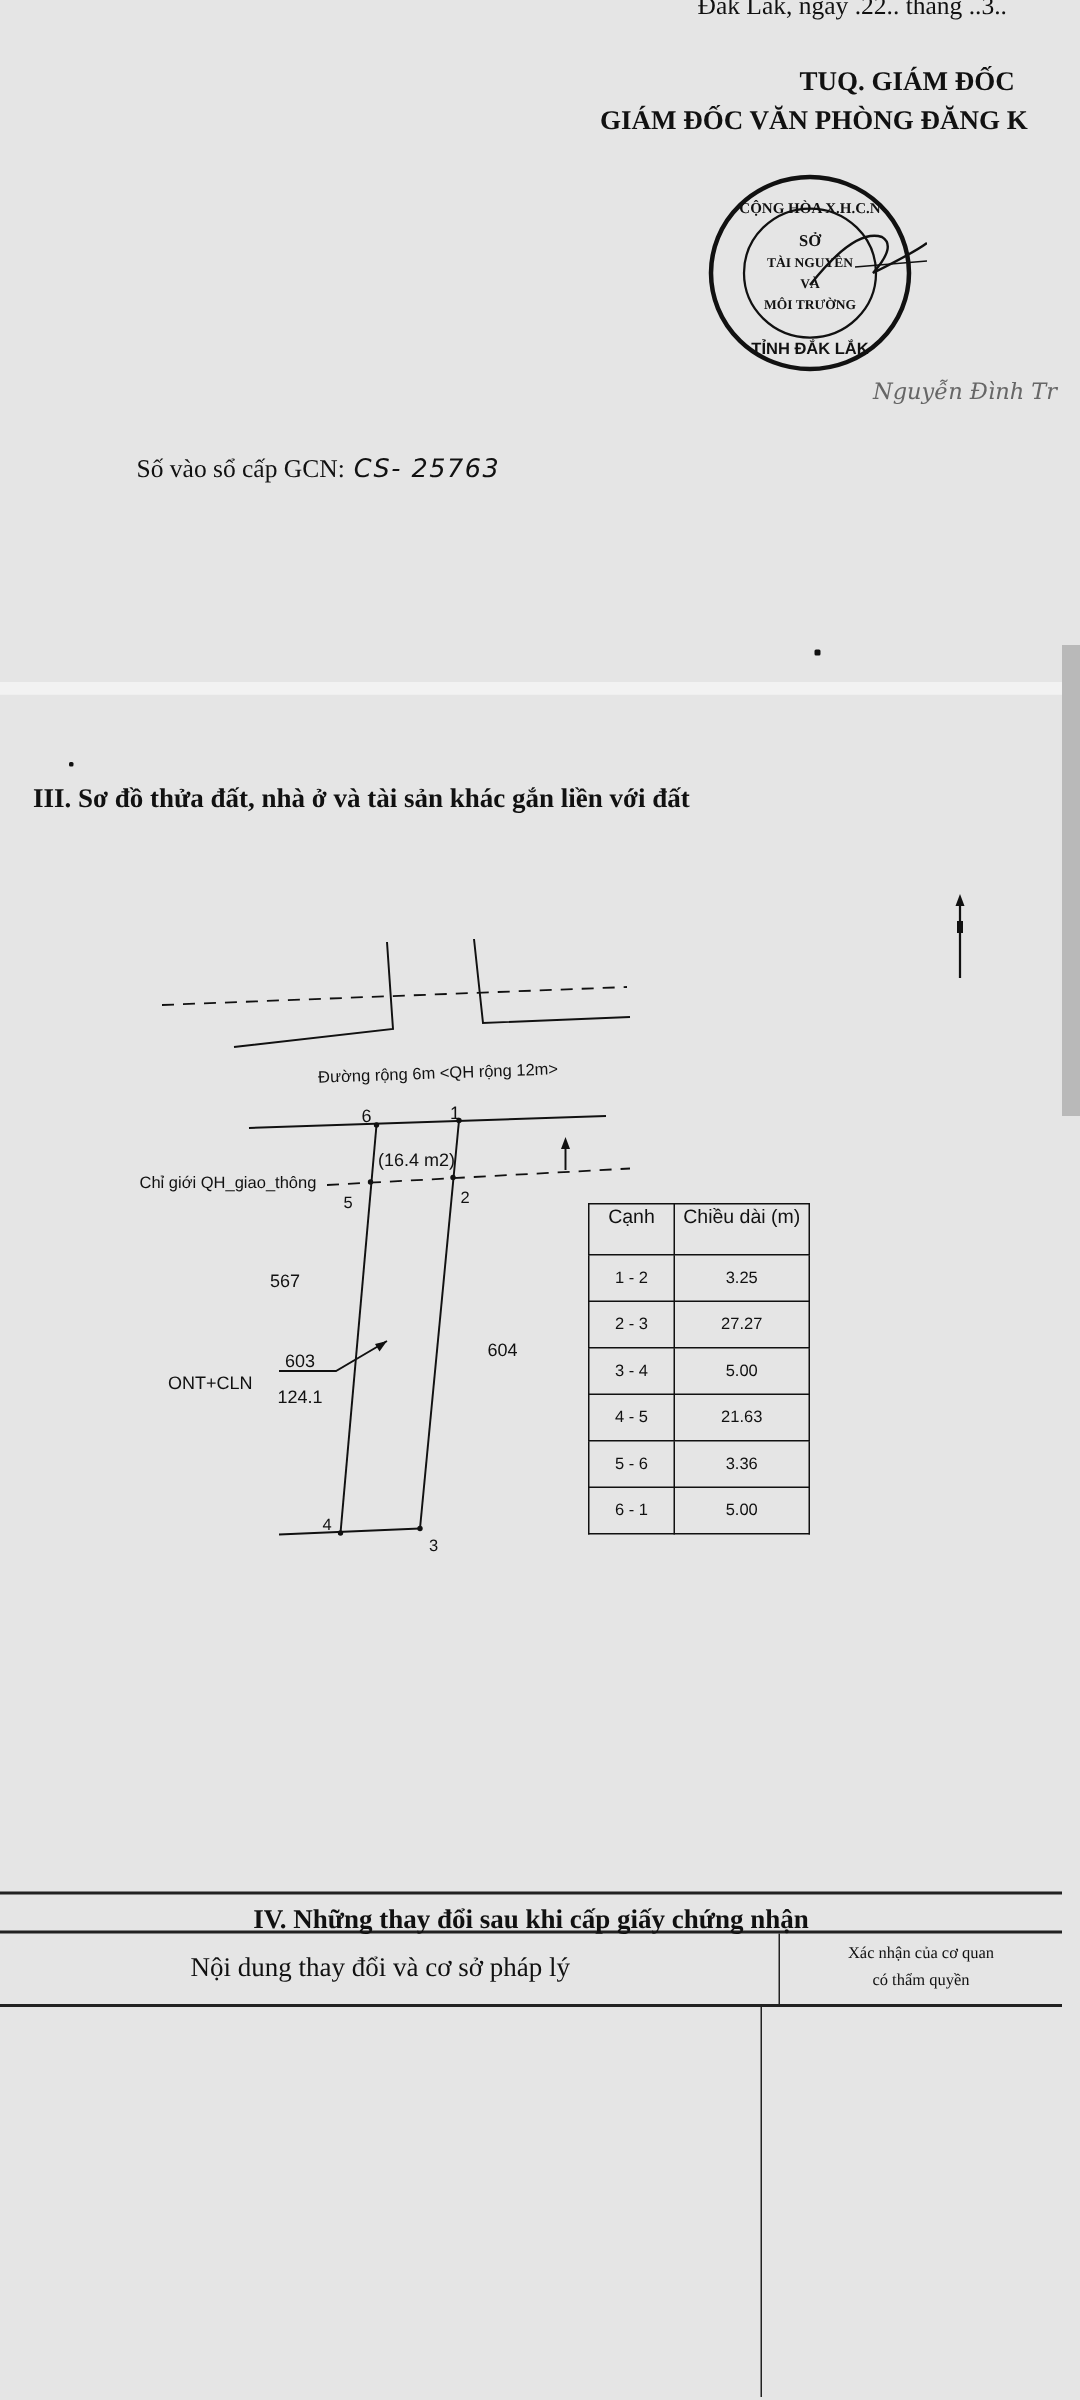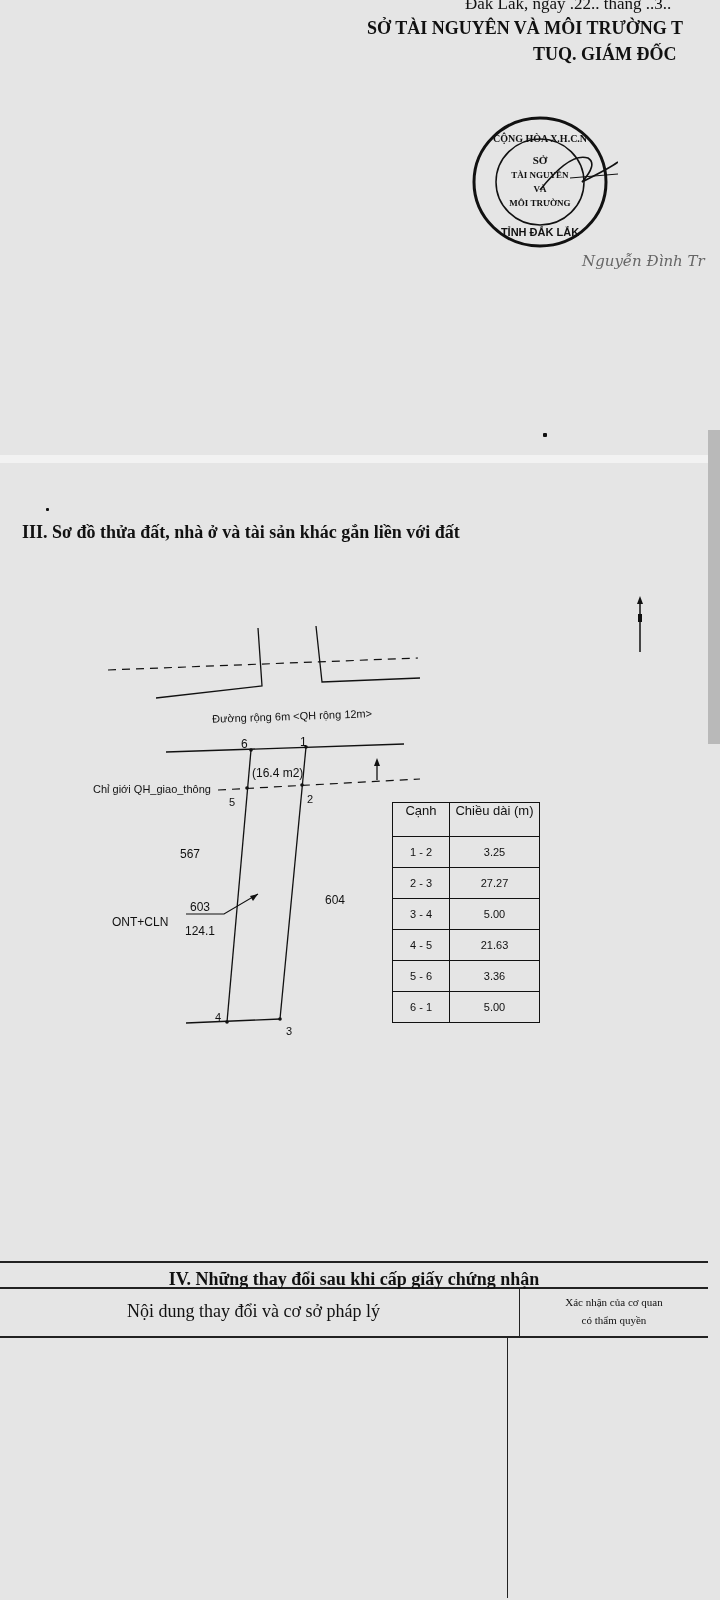--- a/index.html
+++ b/index.html
@@ -43,37 +43,40 @@
   .sec4-col2 { flex: 1; border-left: 1.5px solid #222; text-align: center; font-size: 11px; line-height: 18px; padding-top: 4px; }
   .sec4-body { display: flex; height: 260px; }
   .sec4-body .b1 { width: 507px; }
   .sec4-body .b2 { flex: 1; border-left: 1.5px solid #222; }
 </style>
 </head>
 <body>
 
 <div class="page page-top">
   <div class="hdr-line date-line">Đak Lak, ngày .22.. tháng ..3..</div>
-  <div class="hdr-line dept-line">SỞ TÀI NGUYÊN VÀ MÔI TRƯỜNG T</div>
   <div class="hdr-line tuq-line">TUQ. GIÁM ĐỐC</div>
+  <div class="hdr-line dir-line">GIÁM ĐỐC VĂN PHÒNG ĐĂNG K</div>
 
   <svg class="stamp" viewBox="0 0 148 140">
     <ellipse cx="70" cy="70" rx="66" ry="64" fill="none" stroke="#111" stroke-width="3"></ellipse>
     <ellipse cx="70" cy="70" rx="44" ry="43" fill="none" stroke="#111" stroke-width="1.5"></ellipse>
     <text x="70" y="30" font-family="Liberation Serif, serif" font-size="10" font-weight="bold" text-anchor="middle" fill="#111">CỘNG HÒA X.H.C.N</text>
     <text x="70" y="52" font-family="Liberation Serif, serif" font-size="11" font-weight="bold" text-anchor="middle" fill="#111">SỞ</text>
     <text x="70" y="66" font-family="Liberation Serif, serif" font-size="9" font-weight="bold" text-anchor="middle" fill="#111">TÀI NGUYÊN</text>
     <text x="70" y="80" font-family="Liberation Serif, serif" font-size="9" font-weight="bold" text-anchor="middle" fill="#111">VÀ</text>
     <text x="70" y="94" font-family="Liberation Serif, serif" font-size="9" font-weight="bold" text-anchor="middle" fill="#111">MÔI TRƯỜNG</text>
     <text x="70" y="124" font-family="Liberation Sans, sans-serif" font-size="11" font-weight="bold" text-anchor="middle" fill="#111">TỈNH ĐẮK LẮK</text>
     <path d="M70 78 Q100 40 118 46 Q128 52 112 70 Q140 56 148 50" fill="none" stroke="#111" stroke-width="1.6"></path>
     <path d="M100 66 L148 62" fill="none" stroke="#111" stroke-width="1"></path>
   </svg>
   <div class="signer">Nguyễn Đình Tr</div>
 
+  <div class="gcn">
+    <span>Số vào sổ cấp GCN:</span><span class="gcn-val">CS- 25763</span>
+  </div>
   <div class="dot-mark" style="left:543px; top:433px;"></div>
 </div>
 
 <div class="page-sep"></div>
 
 <div class="page page-bottom"></div>
 
 <div class="scrollbar"></div>
 
 <div class="dot-mark" style="left:46px; top:508px; width:3px; height:3px;"></div>

